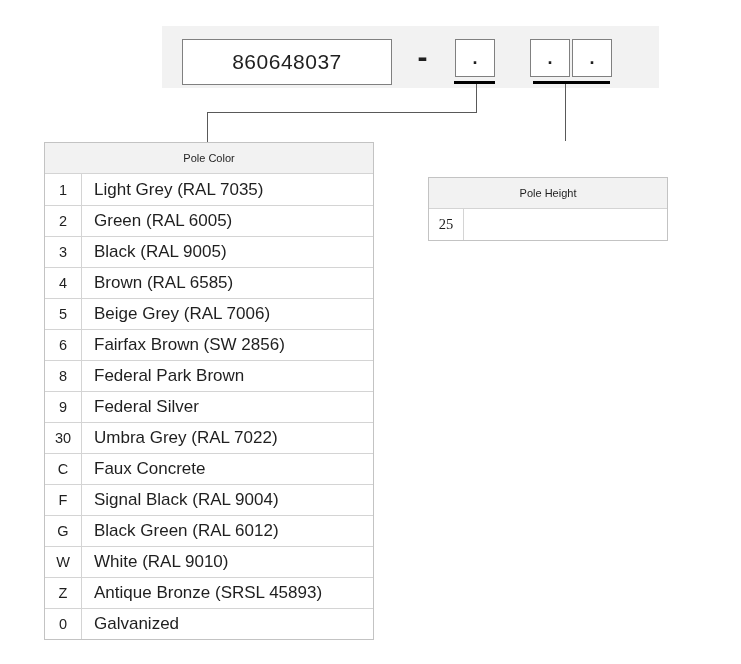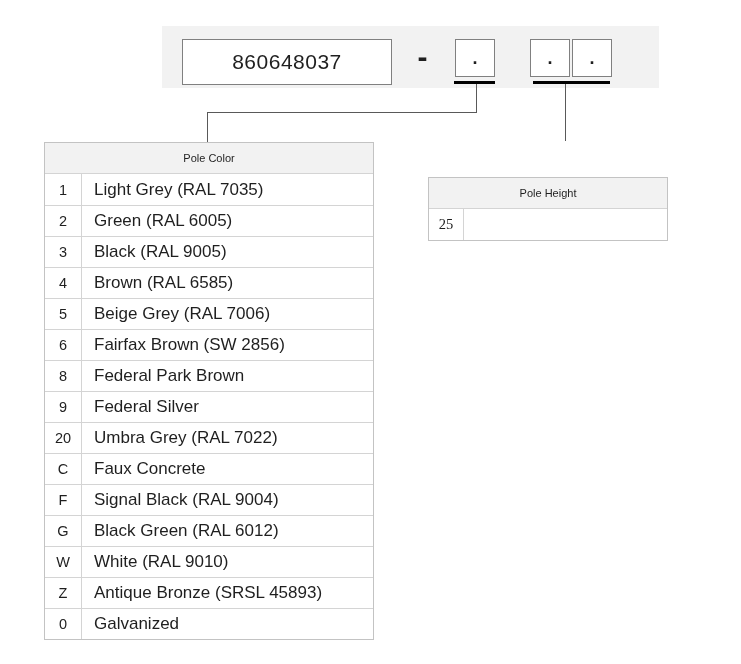--- a/index.html
+++ b/index.html
@@ -147,21 +147,21 @@
     </div>
     <div class="trow">
       <div class="tcode">8</div>
       <div class="tlabel">Federal Park Brown</div>
     </div>
     <div class="trow">
       <div class="tcode">9</div>
       <div class="tlabel">Federal Silver</div>
     </div>
     <div class="trow">
-      <div class="tcode">20</div>
+      <div class="tcode">30</div>
       <div class="tlabel">Umbra Grey (RAL 7022)</div>
     </div>
     <div class="trow">
       <div class="tcode">C</div>
       <div class="tlabel">Faux Concrete</div>
     </div>
     <div class="trow">
       <div class="tcode">F</div>
       <div class="tlabel">Signal Black (RAL 9004)</div>
     </div>

